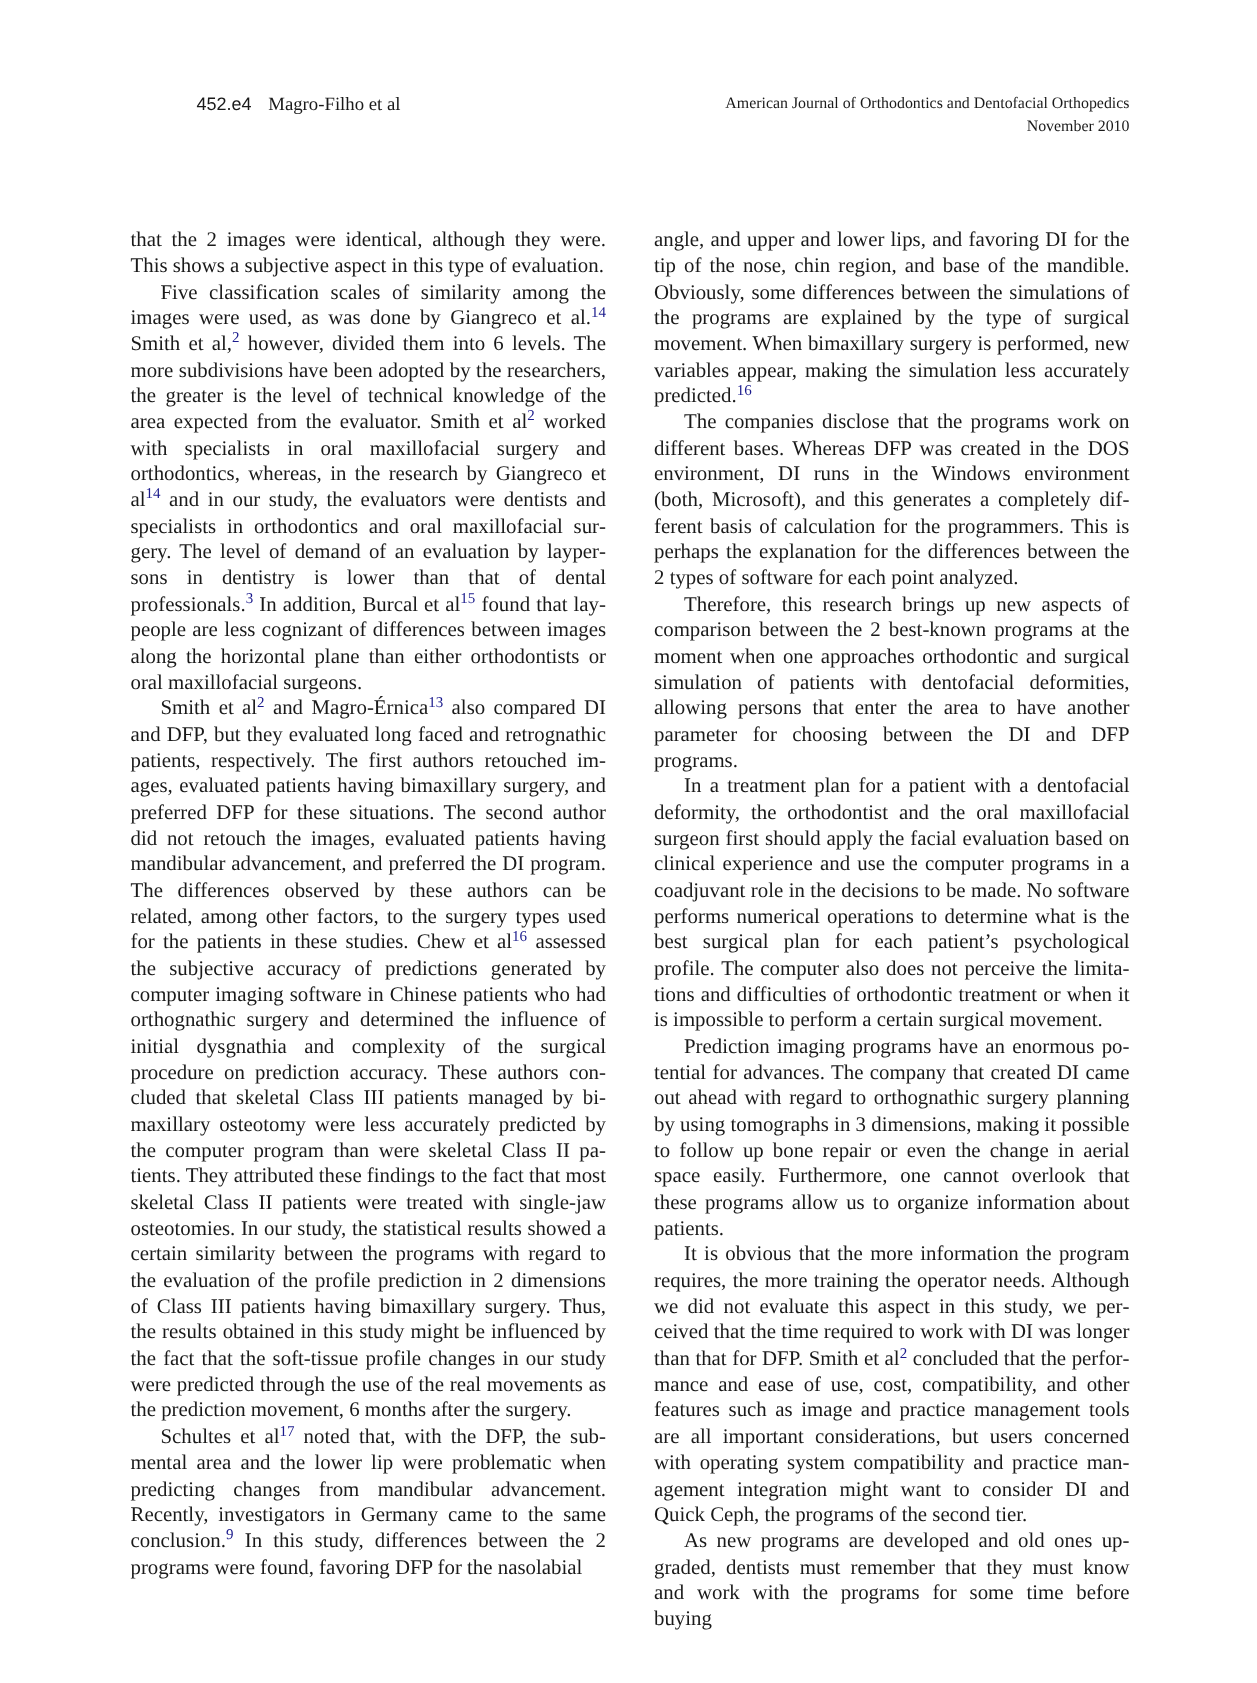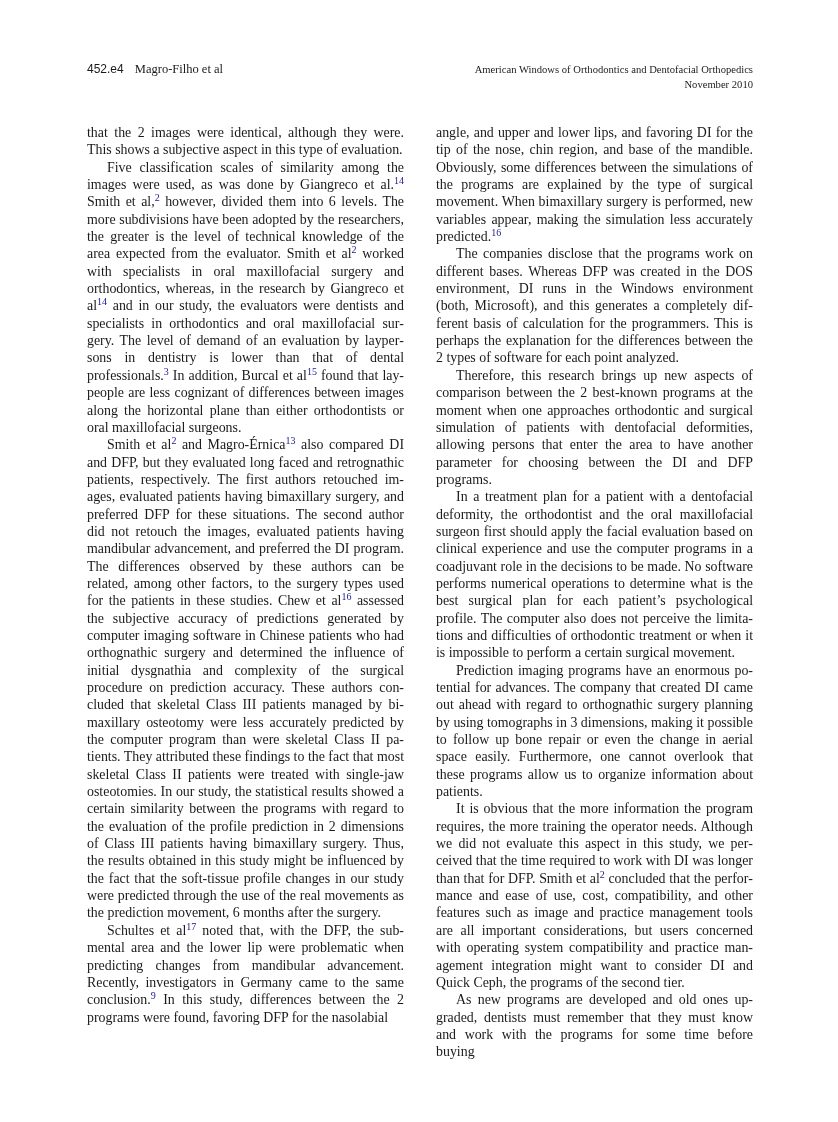--- a/index.html
+++ b/index.html
@@ -1,39 +1,39 @@
 <!DOCTYPE html>
 <html><head>
 <meta charset="utf-8">
 <style>
   html, body { margin: 0; padding: 0; background: #ffffff; }
   body { width: 838px; height: 1122px; position: relative; overflow: hidden;
          font-family: "Liberation Serif", "DejaVu Serif", serif; color: #1a1a1a; }
   .header { position: absolute; top: 62px; left: 87px; width: 666px; height: 34px; }
   .run-left { position: absolute; left: 0; top: 0; font-size: 12.5px; }
-  .run-left .pg { font-family: "Liberation Sans", "DejaVu Sans", sans-serif; font-size: 12px; margin-right: 8px; }
+  .run-left .pg { font-family: "Liberation Sans", "DejaVu Sans", sans-serif; font-size: 12px; margin-right: 8px; margin-left: 44px; }
   .run-right { position: absolute; right: 0; top: 0; text-align: right; font-size: 10.6px; line-height: 15px; }
   .col { position: absolute; top: 124px; width: 317px; font-size: 13.9px; line-height: 17.35px;
          text-align: justify; hyphens: manual; }
   .col-left { left: 87px; }
   .col-right { left: 436px; }
   .col p { margin: 0; text-indent: 20px; }
-  .col p.cont { text-indent: 0; }
+  .col p.cont { text-indent: 0; margin-top: 28px; }
   sup.ref { color: #1a1a8c; font-size: 10px; line-height: 0; vertical-align: 5px; }
 </style>
 </head>
 <body>
 
 <div class="header">
   <div class="run-left">
     <span class="pg">452.e4</span>
     <span>Magro-Filho et al</span>
   </div>
   <div class="run-right">
-    <div>American Windows of Orthodontics and Dentofacial Orthopedics</div>
+    <div>American Journal of Orthodontics and Dentofacial Orthopedics</div>
     <div>November 2010</div>
   </div>
 </div>
 
 <div class="col col-left" id="col-left">
     <p class="cont"><span>that the 2 images were identical, although they were. This shows a subjective aspect in this type of evaluation.</span></p>
     <p><span>Five classification scales of similarity among the images were used, as was done by Giangreco et al.</span><sup class="ref">14</sup><span> Smith et al,</span><sup class="ref">2</sup><span> however, divided them into 6 levels. The more subdivisions have been adopted by the re­searchers, the greater is the level of technical knowledge of the area expected from the evaluator. Smith et al</span><sup class="ref">2</sup><span> worked with specialists in oral maxillofacial surgery and orthodontics, whereas, in the research by Giangreco et al</span><sup class="ref">14</sup><span> and in our study, the evaluators were dentists and specialists in orthodontics and oral maxillofacial sur­gery. The level of demand of an evaluation by layper­sons in dentistry is lower than that of dental professionals.</span><sup class="ref">3</sup><span> In addition, Burcal et al</span><sup class="ref">15</sup><span> found that lay­people are less cognizant of differences between images along the horizontal plane than either orthodontists or oral maxillofacial surgeons.</span></p>
     <p><span>Smith et al</span><sup class="ref">2</sup><span> and Magro-Érnica</span><sup class="ref">13</sup><span> also compared DI and DFP, but they evaluated long faced and retrognathic patients, respectively. The first authors retouched im­ages, evaluated patients having bimaxillary surgery, and preferred DFP for these situations. The second author did not retouch the images, evaluated patients having mandibular advancement, and preferred the DI program. The differences observed by these authors can be related, among other factors, to the surgery types used for the patients in these studies. Chew et al</span><sup class="ref">16</sup><span> as­sessed the subjective accuracy of predictions generated by computer imaging software in Chinese patients who had orthognathic surgery and determined the influence of initial dysgnathia and complexity of the surgical procedure on prediction accuracy. These authors con­cluded that skeletal Class III patients managed by bi­maxillary osteotomy were less accurately predicted by the computer program than were skeletal Class II pa­tients. They attributed these findings to the fact that most skeletal Class II patients were treated with sin­gle-jaw osteotomies. In our study, the statistical results showed a certain similarity between the programs with regard to the evaluation of the profile prediction in 2 di­mensions of Class III patients having bimaxillary sur­gery. Thus, the results obtained in this study might be influenced by the fact that the soft-tissue profile changes in our study were predicted through the use of the real movements as the prediction movement, 6 months after the surgery.</span></p>
     <p><span>Schultes et al</span><sup class="ref">17</sup><span> noted that, with the DFP, the sub­mental area and the lower lip were problematic when predicting changes from mandibular advancement. Recently, investigators in Germany came to the same conclusion.</span><sup class="ref">9</sup><span> In this study, differences between the 2 programs were found, favoring DFP for the nasolabial</span></p>
   </div>

